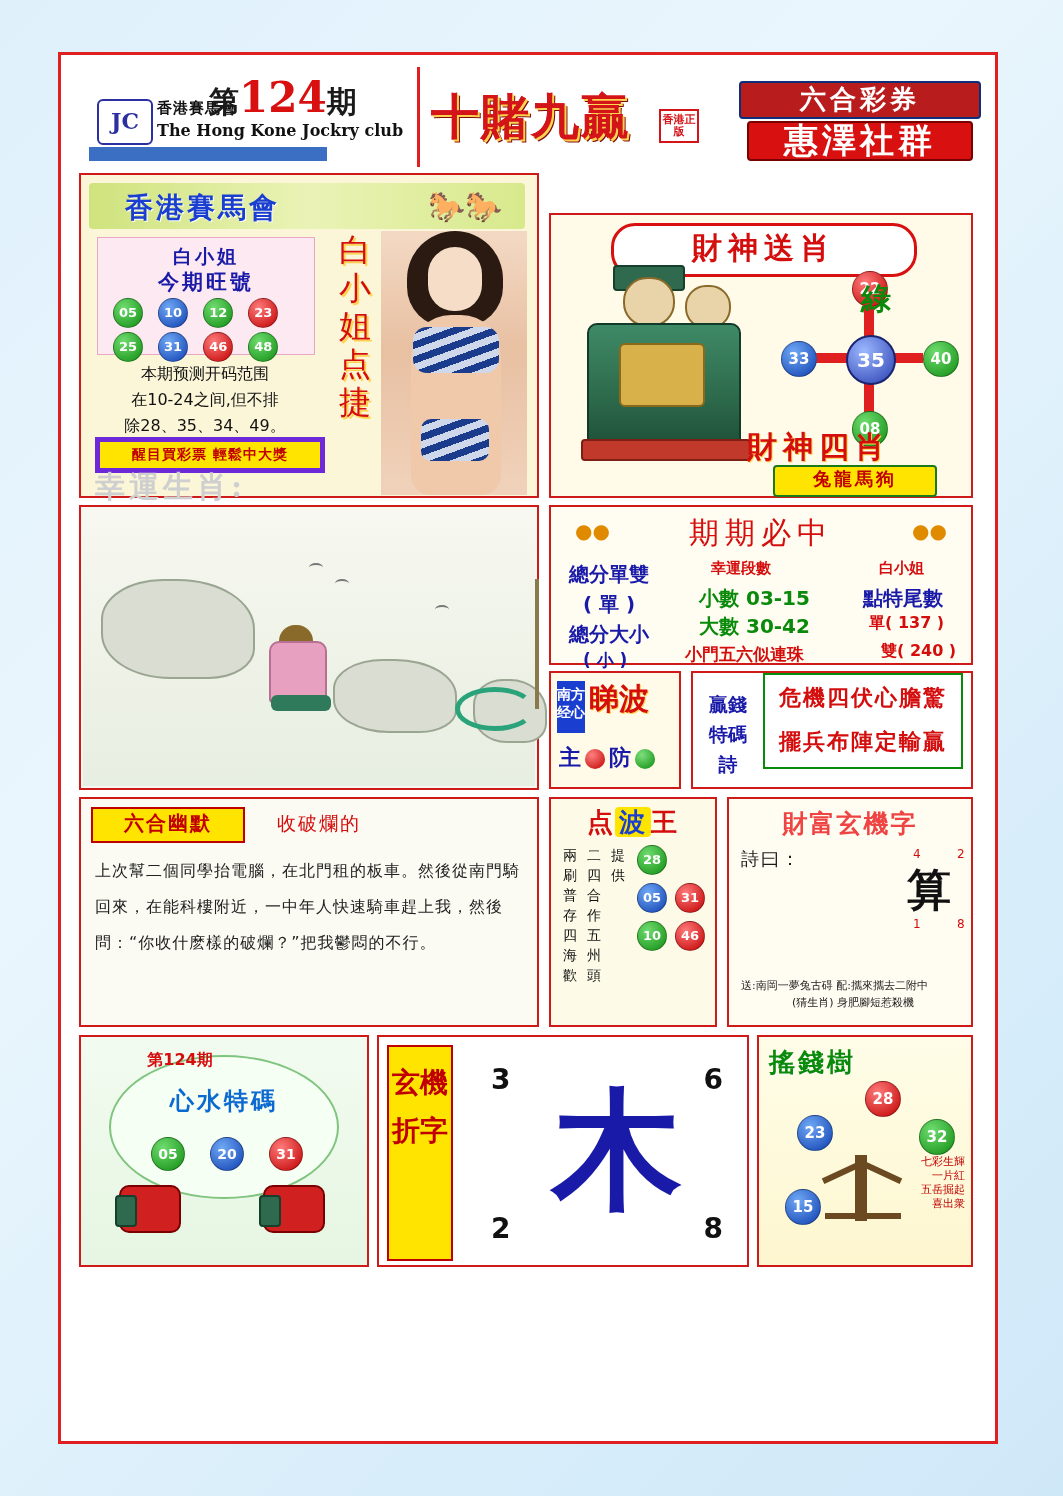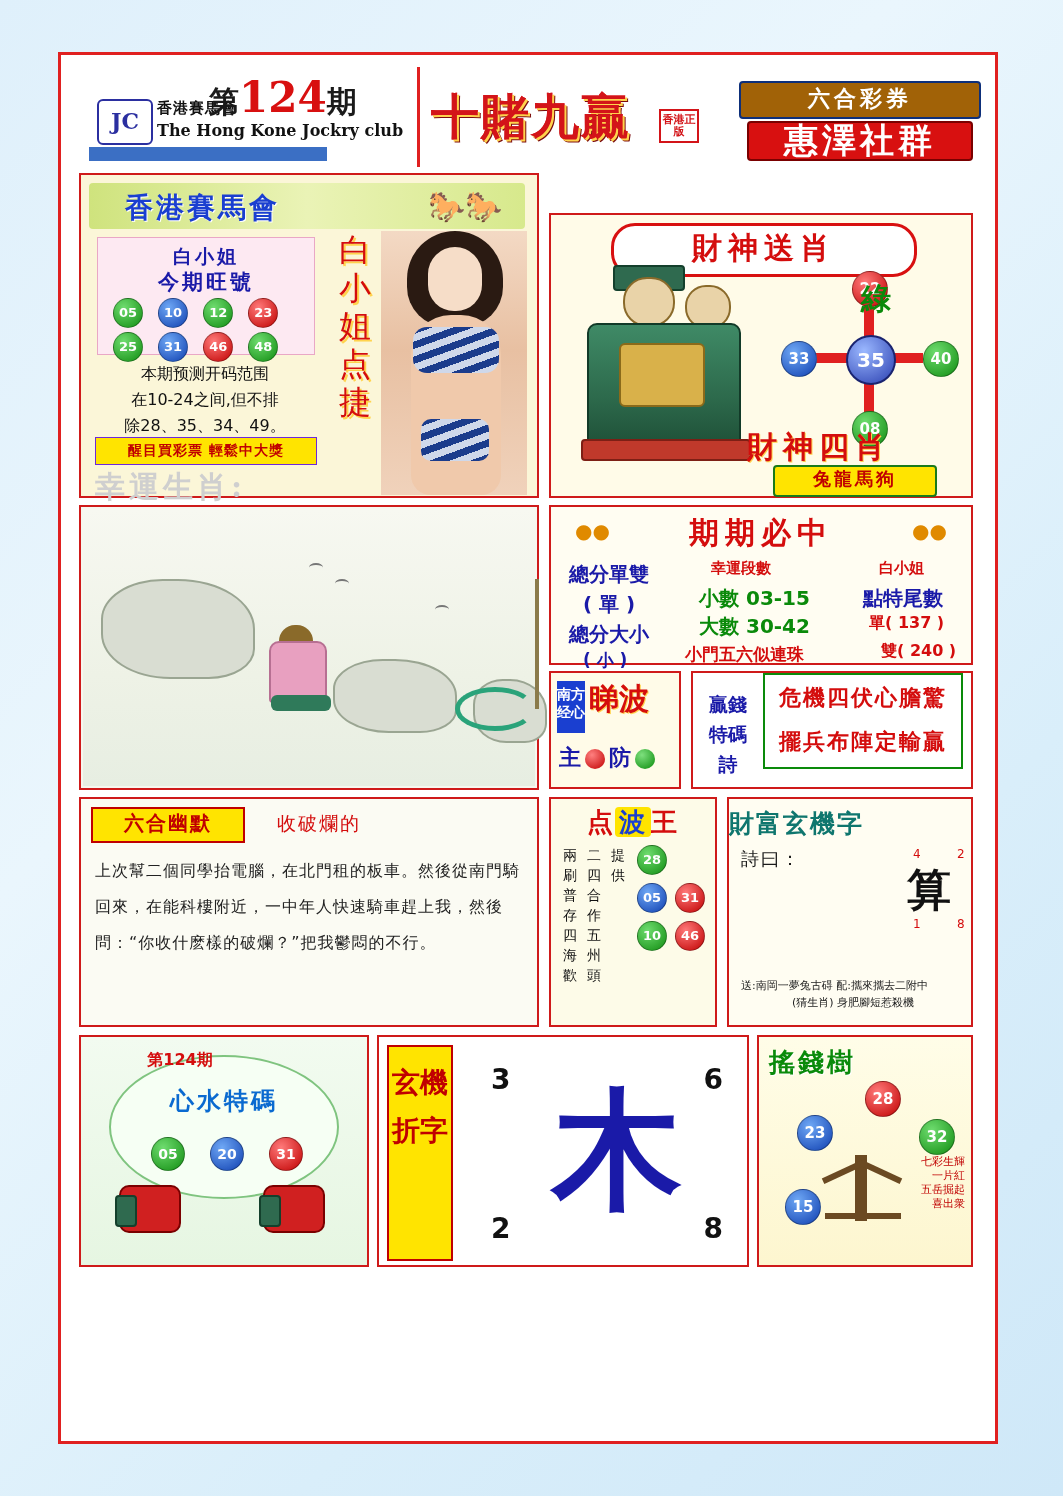--- a/index.html
+++ b/index.html
@@ -25,41 +25,41 @@
   .hdr-bar{position:absolute;left:10px;top:74px;width:238px;height:14px;background:#3b6fc4;}
   .issue{position:absolute;left:130px;top:0px;font-size:30px;font-weight:bold;color:#1a1a1a;font-family:"DejaVu Serif","Liberation Serif",serif;}
   .issue .num{font-size:42px;color:#d81010;}
   .vline{position:absolute;left:338px;top:0;width:3px;height:100px;background:#e02020;}
   .brand{position:absolute;left:352px;top:18px;font-size:48px;font-weight:bold;
     background:linear-gradient(180deg,#e8242a 0%,#b80c12 100%);
     -webkit-background-clip:text;background-clip:text;color:#d31419;
     font-family:"DejaVu Serif","Liberation Serif",serif;letter-spacing:2px;
     text-shadow:2px 2px 0 #ffd34d,3px 3px 0 #7a0a0e;}
   .stamp{position:absolute;left:580px;top:42px;width:40px;height:34px;border:2px solid #d31419;color:#d31419;font-size:11px;line-height:12px;text-align:center;padding-top:3px;box-sizing:border-box;font-weight:bold;}
-  .lot{position:absolute;left:660px;top:14px;width:238px;height:34px;background:#a16207;border:2px solid #0d2f7a;border-radius:4px;color:#fff;font-size:22px;font-weight:bold;text-align:center;line-height:32px;letter-spacing:4px;}
+  .lot{position:absolute;left:660px;top:14px;width:238px;height:34px;background:#b91c1c;border:2px solid #0d2f7a;border-radius:4px;color:#fff;font-size:26px;font-weight:bold;text-align:center;line-height:32px;letter-spacing:4px;}
   .soc{position:absolute;left:668px;top:54px;width:222px;height:36px;background:#d81010;border:2px solid #7a0000;border-radius:4px;color:#fff;font-size:34px;font-weight:bold;text-align:center;line-height:34px;letter-spacing:4px;}
 
   
   .panel{position:absolute;border:2px solid #cf1a1a;box-sizing:border-box;background:#fff;}
 
   
   #p-jc{left:10px;top:110px;width:460px;height:325px;background:#fbf6d8;}
   .jc-title{position:absolute;left:8px;top:8px;width:436px;height:46px;background:linear-gradient(90deg,#cfe37d 0%,#eaf3b6 50%,#d7e98c 100%);border-radius:4px;}
   .jc-title .t{position:absolute;left:36px;top:6px;font-size:28px;font-weight:bold;color:#1a3fd0;letter-spacing:3px;text-shadow:1px 1px 0 #fff;font-family:"DejaVu Serif","Liberation Serif",serif;}
   .horse{position:absolute;right:22px;top:6px;font-size:30px;color:#4a2b0c;}
   .lady-box{position:absolute;left:16px;top:62px;width:216px;height:116px;background:#fde9f2;border:1px solid #e9a7c6;}
   .lady-box .l1{position:absolute;left:0;top:6px;width:100%;text-align:center;font-size:19px;color:#1a1aa8;font-weight:bold;letter-spacing:3px;}
   .lady-box .l2{position:absolute;left:0;top:30px;width:100%;text-align:center;font-size:21px;color:#1a1aa8;font-weight:bold;letter-spacing:3px;}
   .balls{position:absolute;left:10px;top:58px;width:200px;}
   .ball{display:inline-block;width:28px;height:28px;border-radius:50%;color:#fff;font-size:13px;font-weight:bold;text-align:center;line-height:28px;margin:2px 5px;border:1px solid rgba(0,0,0,.3);}
   .b-green{background:radial-gradient(circle at 35% 30%,#6fdc6f,#118d11);}
   .b-blue{background:radial-gradient(circle at 35% 30%,#6fa8f5,#0f3fb0);}
   .b-red{background:radial-gradient(circle at 35% 30%,#ff7a7a,#c00000);}
   .pred{position:absolute;left:12px;top:186px;width:224px;font-size:16px;color:#111;line-height:26px;text-align:center;}
-  .yellowbar{position:absolute;left:14px;top:262px;width:220px;height:26px;background:#ffe400;border:1px solid #6d28d9;}
+  .yellowbar{position:absolute;left:14px;top:262px;width:220px;height:26px;background:#ffe400;border:5px solid #6d28d9;}
   .yellowbar span{display:block;text-align:center;font-size:14px;font-weight:bold;color:#c00000;line-height:24px;letter-spacing:1px;}
   .vert-name{position:absolute;left:246px;top:56px;width:56px;font-size:32px;font-weight:normal;color:#d40d0d;line-height:38px;text-align:center;text-shadow:2px 2px 0 #ffd34d;font-family:"DejaVu Serif","Liberation Serif",serif;}
   .lucky{position:absolute;left:14px;top:292px;font-size:30px;font-weight:bold;color:#cfcfcf;letter-spacing:4px;font-family:"DejaVu Serif","Liberation Serif",serif;}
   .photo{position:absolute;left:300px;top:56px;width:146px;height:264px;background:linear-gradient(180deg,#f3d9c4 0%,#e8c0a2 45%,#f0d2bb 100%);overflow:hidden;}
   .ph-hair{position:absolute;left:26px;top:0;width:96px;height:96px;background:#2a1a12;border-radius:48px 48px 40px 40px;}
   .ph-face{position:absolute;left:47px;top:16px;width:54px;height:64px;background:#f6ddc8;border-radius:27px 27px 26px 26px;}
   .ph-body{position:absolute;left:30px;top:84px;width:90px;height:180px;background:#f0c9ab;border-radius:40px 40px 20px 20px;}
   .ph-top{position:absolute;left:32px;top:96px;width:86px;height:46px;background:repeating-linear-gradient(160deg,#1b3c8c 0 7px,#cfd8ea 7px 14px);border-radius:14px;}
   .ph-bot{position:absolute;left:40px;top:188px;width:68px;height:42px;background:repeating-linear-gradient(160deg,#1b3c8c 0 7px,#cfd8ea 7px 14px);border-radius:10px;}
 
@@ -89,21 +89,21 @@
   .rock{position:absolute;background:#d9ddd2;border:2px solid #9aa592;border-radius:40% 50% 30% 45%;}
   .figure-hat{position:absolute;left:196px;top:116px;width:34px;height:16px;background:#8a6a2a;border-radius:16px 16px 0 0;}
   .figure-body{position:absolute;left:186px;top:132px;width:54px;height:58px;background:#e8a0c0;border:2px solid #b76f92;border-radius:10px 10px 4px 4px;}
   .figure-leg{position:absolute;left:188px;top:186px;width:60px;height:16px;background:#2f7a5a;border-radius:6px;}
   .snake{position:absolute;left:372px;top:178px;width:70px;height:34px;border:5px solid #2aa37a;border-radius:50%;border-right-color:transparent;}
   .twig{position:absolute;left:452px;top:70px;width:4px;height:130px;background:#8a7a4a;}
   .bird{position:absolute;width:14px;height:7px;border-top:2px solid #777;border-radius:50%;}
 
   
   #p-qq{left:480px;top:442px;width:424px;height:160px;background:#fffdf2;}
-  .qq-title{position:absolute;left:0;top:6px;width:100%;text-align:center;font-size:30px;font-weight:bold;color:#d40d0d;letter-spacing:6px;font-family:"DejaVu Serif","Liberation Serif",serif;}
+  .qq-title{position:absolute;left:0;top:6px;width:100%;text-align:center;font-size:30px;font-weight:normal;color:#d40d0d;letter-spacing:6px;font-family:"DejaVu Serif","Liberation Serif",serif;}
   .qq-ico{position:absolute;top:12px;font-size:20px;color:#e08a00;}
   .qq-row{position:absolute;font-size:20px;color:#1a1aa8;font-weight:bold;}
   .qq-red{color:#d40d0d;}
   .qq-green{color:#0a8a0a;}
 
   
   #p-fx{left:480px;top:608px;width:132px;height:118px;background:#fffbe8;}
   .fx-l{position:absolute;left:6px;top:8px;width:28px;height:52px;background:#1a3fd0;color:#fff;font-size:14px;font-weight:bold;text-align:center;line-height:18px;padding-top:4px;box-sizing:border-box;}
   .fx-w{position:absolute;left:38px;top:6px;font-size:30px;font-weight:bold;color:#d40d0d;text-shadow:1px 1px 0 #ffd34d;font-family:"DejaVu Serif","Liberation Serif",serif;}
   .fx-b{position:absolute;left:8px;top:70px;font-size:22px;font-weight:bold;color:#1a1aa8;}
@@ -127,21 +127,21 @@
   
   #p-dbw{left:480px;top:734px;width:168px;height:230px;background:#fdfbe8;}
   .dbw-t{position:absolute;left:0;top:6px;width:100%;text-align:center;font-size:26px;font-weight:bold;color:#d40d0d;letter-spacing:2px;font-family:"DejaVu Serif","Liberation Serif",serif;}
   .dbw-t .blue{color:#1a3fd0;background:#ffe400;padding:0 4px;border-radius:4px;}
   .dbw-v{position:absolute;top:46px;width:18px;font-size:14px;color:#111;line-height:20px;text-align:center;}
   .dbw-balls{position:absolute;left:82px;top:42px;}
   .dbw-balls .ball{margin:4px 4px;}
 
   
   #p-cf{left:658px;top:734px;width:246px;height:230px;background:#fffdf2;}
-  .cf-t{position:absolute;left:0;top:8px;width:100%;text-align:left;font-size:25px;font-weight:bold;color:#0f766e;letter-spacing:2px;font-family:"DejaVu Serif","Liberation Serif",serif;}
+  .cf-t{position:absolute;left:0;top:8px;width:100%;text-align:center;font-size:25px;font-weight:bold;color:#ef4444;letter-spacing:2px;font-family:"DejaVu Serif","Liberation Serif",serif;}
   .cf-shi{position:absolute;left:12px;top:48px;font-size:18px;color:#1a1a1a;letter-spacing:2px;}
   .cf-poem{position:absolute;left:14px;top:74px;width:150px;font-size:15px;color:#111;line-height:24px;letter-spacing:1px;}
   .cf-big{position:absolute;left:178px;top:62px;font-size:44px;font-weight:bold;color:#111;font-family:"DejaVu Serif","Liberation Serif",serif;}
   .cf-c{position:absolute;font-size:12px;color:#d40d0d;}
   .cf-foot{position:absolute;left:12px;top:178px;width:224px;font-size:11px;color:#222;line-height:17px;}
 
   
   #p-xs{left:10px;top:972px;width:290px;height:232px;background:linear-gradient(180deg,#f2fbf0 0%,#e6f6e2 100%);}
   .xs-oval{position:absolute;left:28px;top:18px;width:226px;height:140px;border:2px solid #7fc47f;border-radius:50%;background:#f6fff4;}
   .xs-badge{position:absolute;left:56px;top:8px;width:86px;height:34px;}

